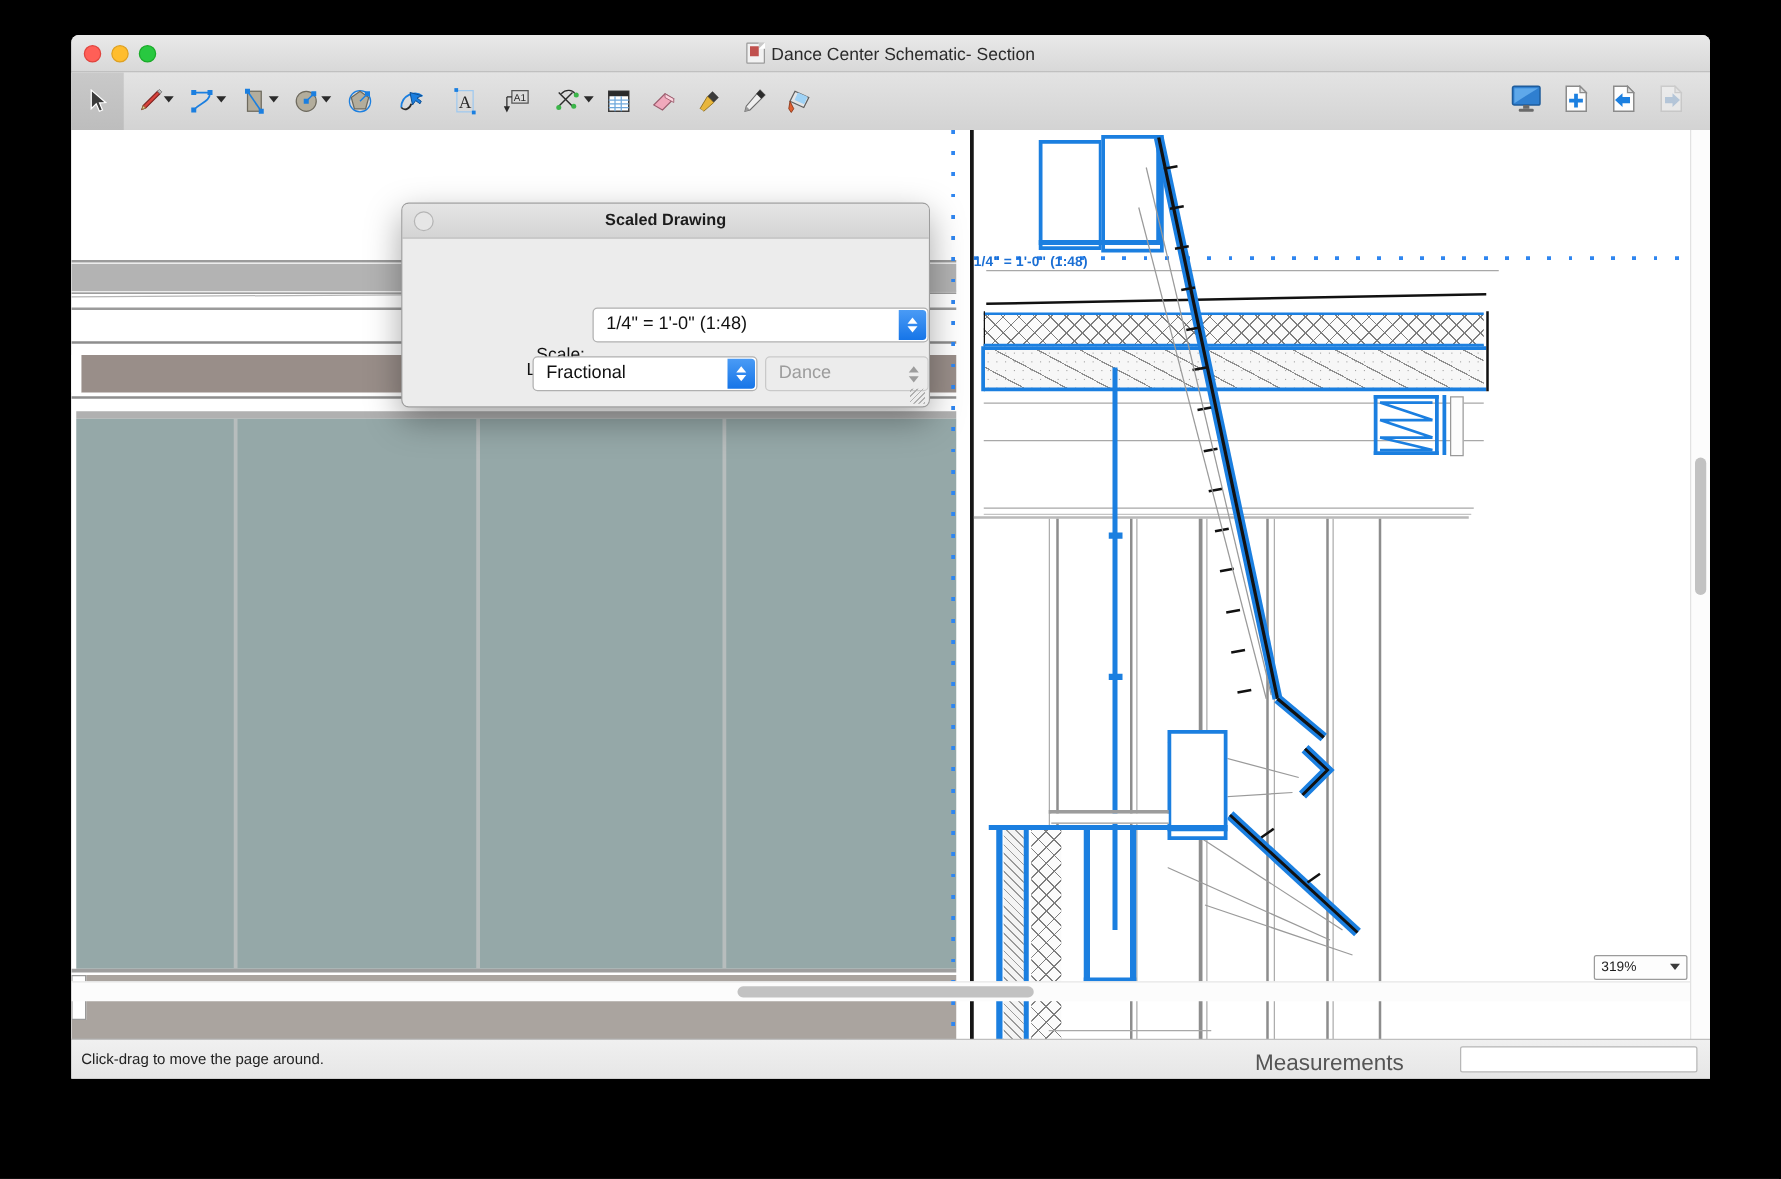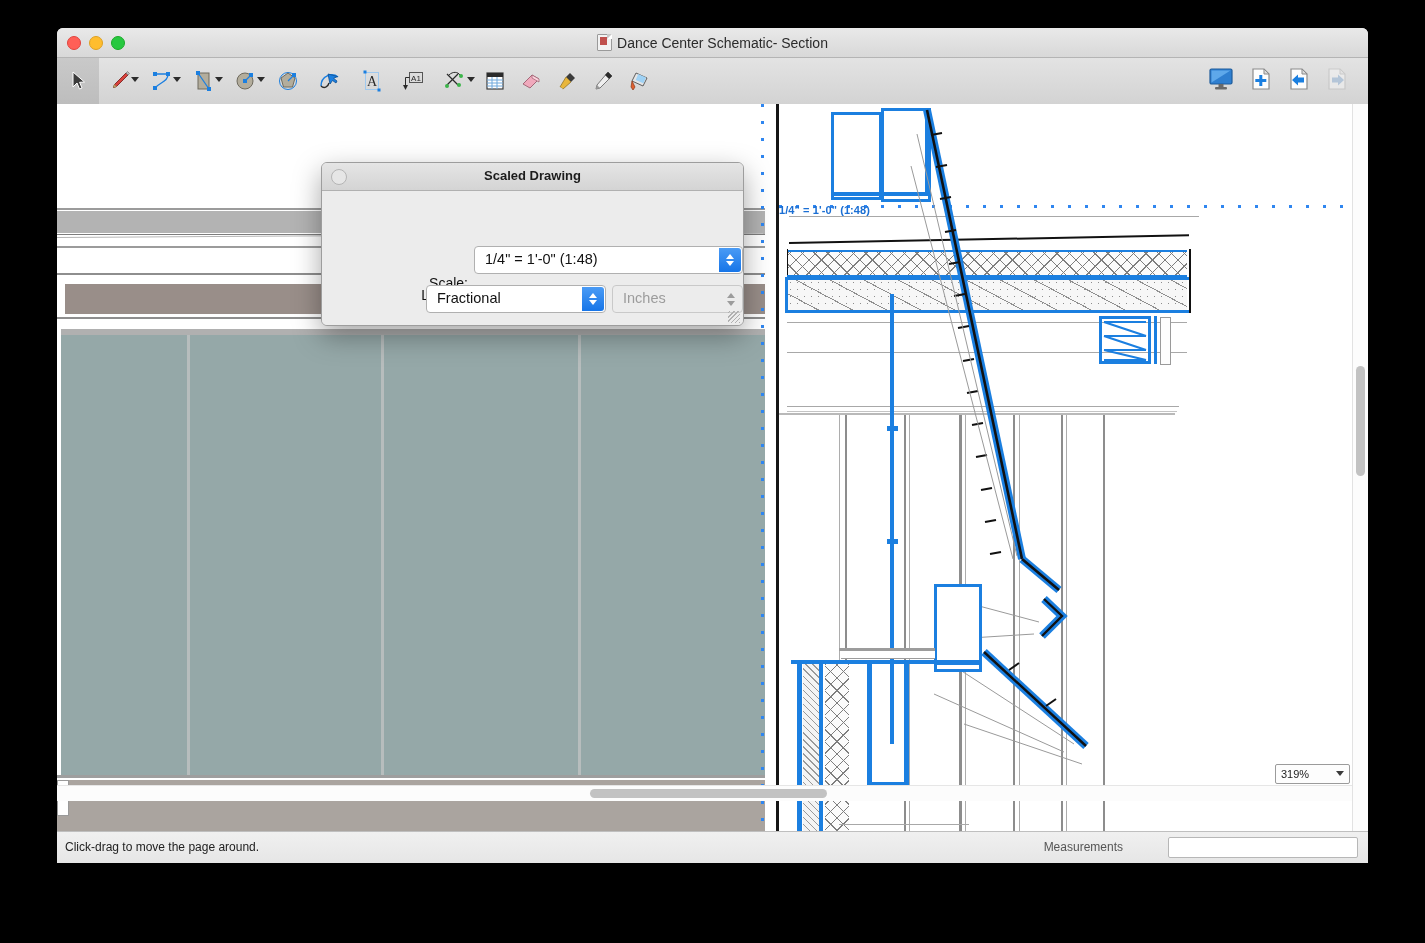--- a/index.html
+++ b/index.html
@@ -105,21 +105,21 @@
   #zoombox{position:absolute;right:18px;bottom:48px;width:68px;height:18px;
      background:#fdfdfd;border:1px solid #9b9b9b;border-radius:2px;
      display:flex;align-items:center;padding-left:5px;font-size:11px;color:#1d1d1d;}
   #zoomcar{position:absolute;right:5px;top:6px;width:0;height:0;
      border-left:4px solid transparent;border-right:4px solid transparent;border-top:5px solid #3b3b3b;}
 
   
   #status{position:absolute;left:0;bottom:0;width:1311px;height:31px;
      background:linear-gradient(to bottom,#f0f0f0,#e6e6e6);border-top:1px solid #bfbfbf;text-align:center;}
   #status-text{position:absolute;left:8px;top:8px;font-size:12px;color:#222;}
-  #meas-label{position:absolute;right:245px;top:8px;font-size:12px;color:#555;}
+  #meas-label{position:absolute;right:245px;top:8px;font-size:18px;color:#555;}
   #meas-field{position:absolute;right:10px;top:5px;width:188px;height:19px;background:#fff;
      border:1px solid #b7b7b7;border-radius:2px;}
 
   
   #dialog{position:absolute;left:264px;top:134px;width:421px;height:162px;
      background:#ececec;border:1px solid #9d9d9d;border-radius:6px;
      box-shadow:0 10px 28px rgba(0,0,0,.35);overflow:hidden;}
   #dlg-title{position:relative;height:27px;
      background:linear-gradient(to bottom,#e5e5e5,#d4d4d4);border-bottom:1px solid #b0b0b0;}
   #dlg-close{position:absolute;left:9px;top:6px;width:14px;height:14px;border-radius:50%;
@@ -543,21 +543,21 @@
       <div id="lbl-length">Length:</div>
       <div id="len-pop">
         <span id="len-val">Fractional</span>
         <span class="stepper">
           <span class="st-up"></span>
           <span class="st-dn"></span>
         </span>
       </div>
 
       <div id="unit-pop">
-        <span id="unit-val">Inches</span>
+        <span id="unit-val">Dance</span>
         <span class="stepper-dim">
           <span class="stu"></span>
           <span class="std"></span>
         </span>
       </div>
 
       <div id="grip"></div>
     </div>
   </div>
 

